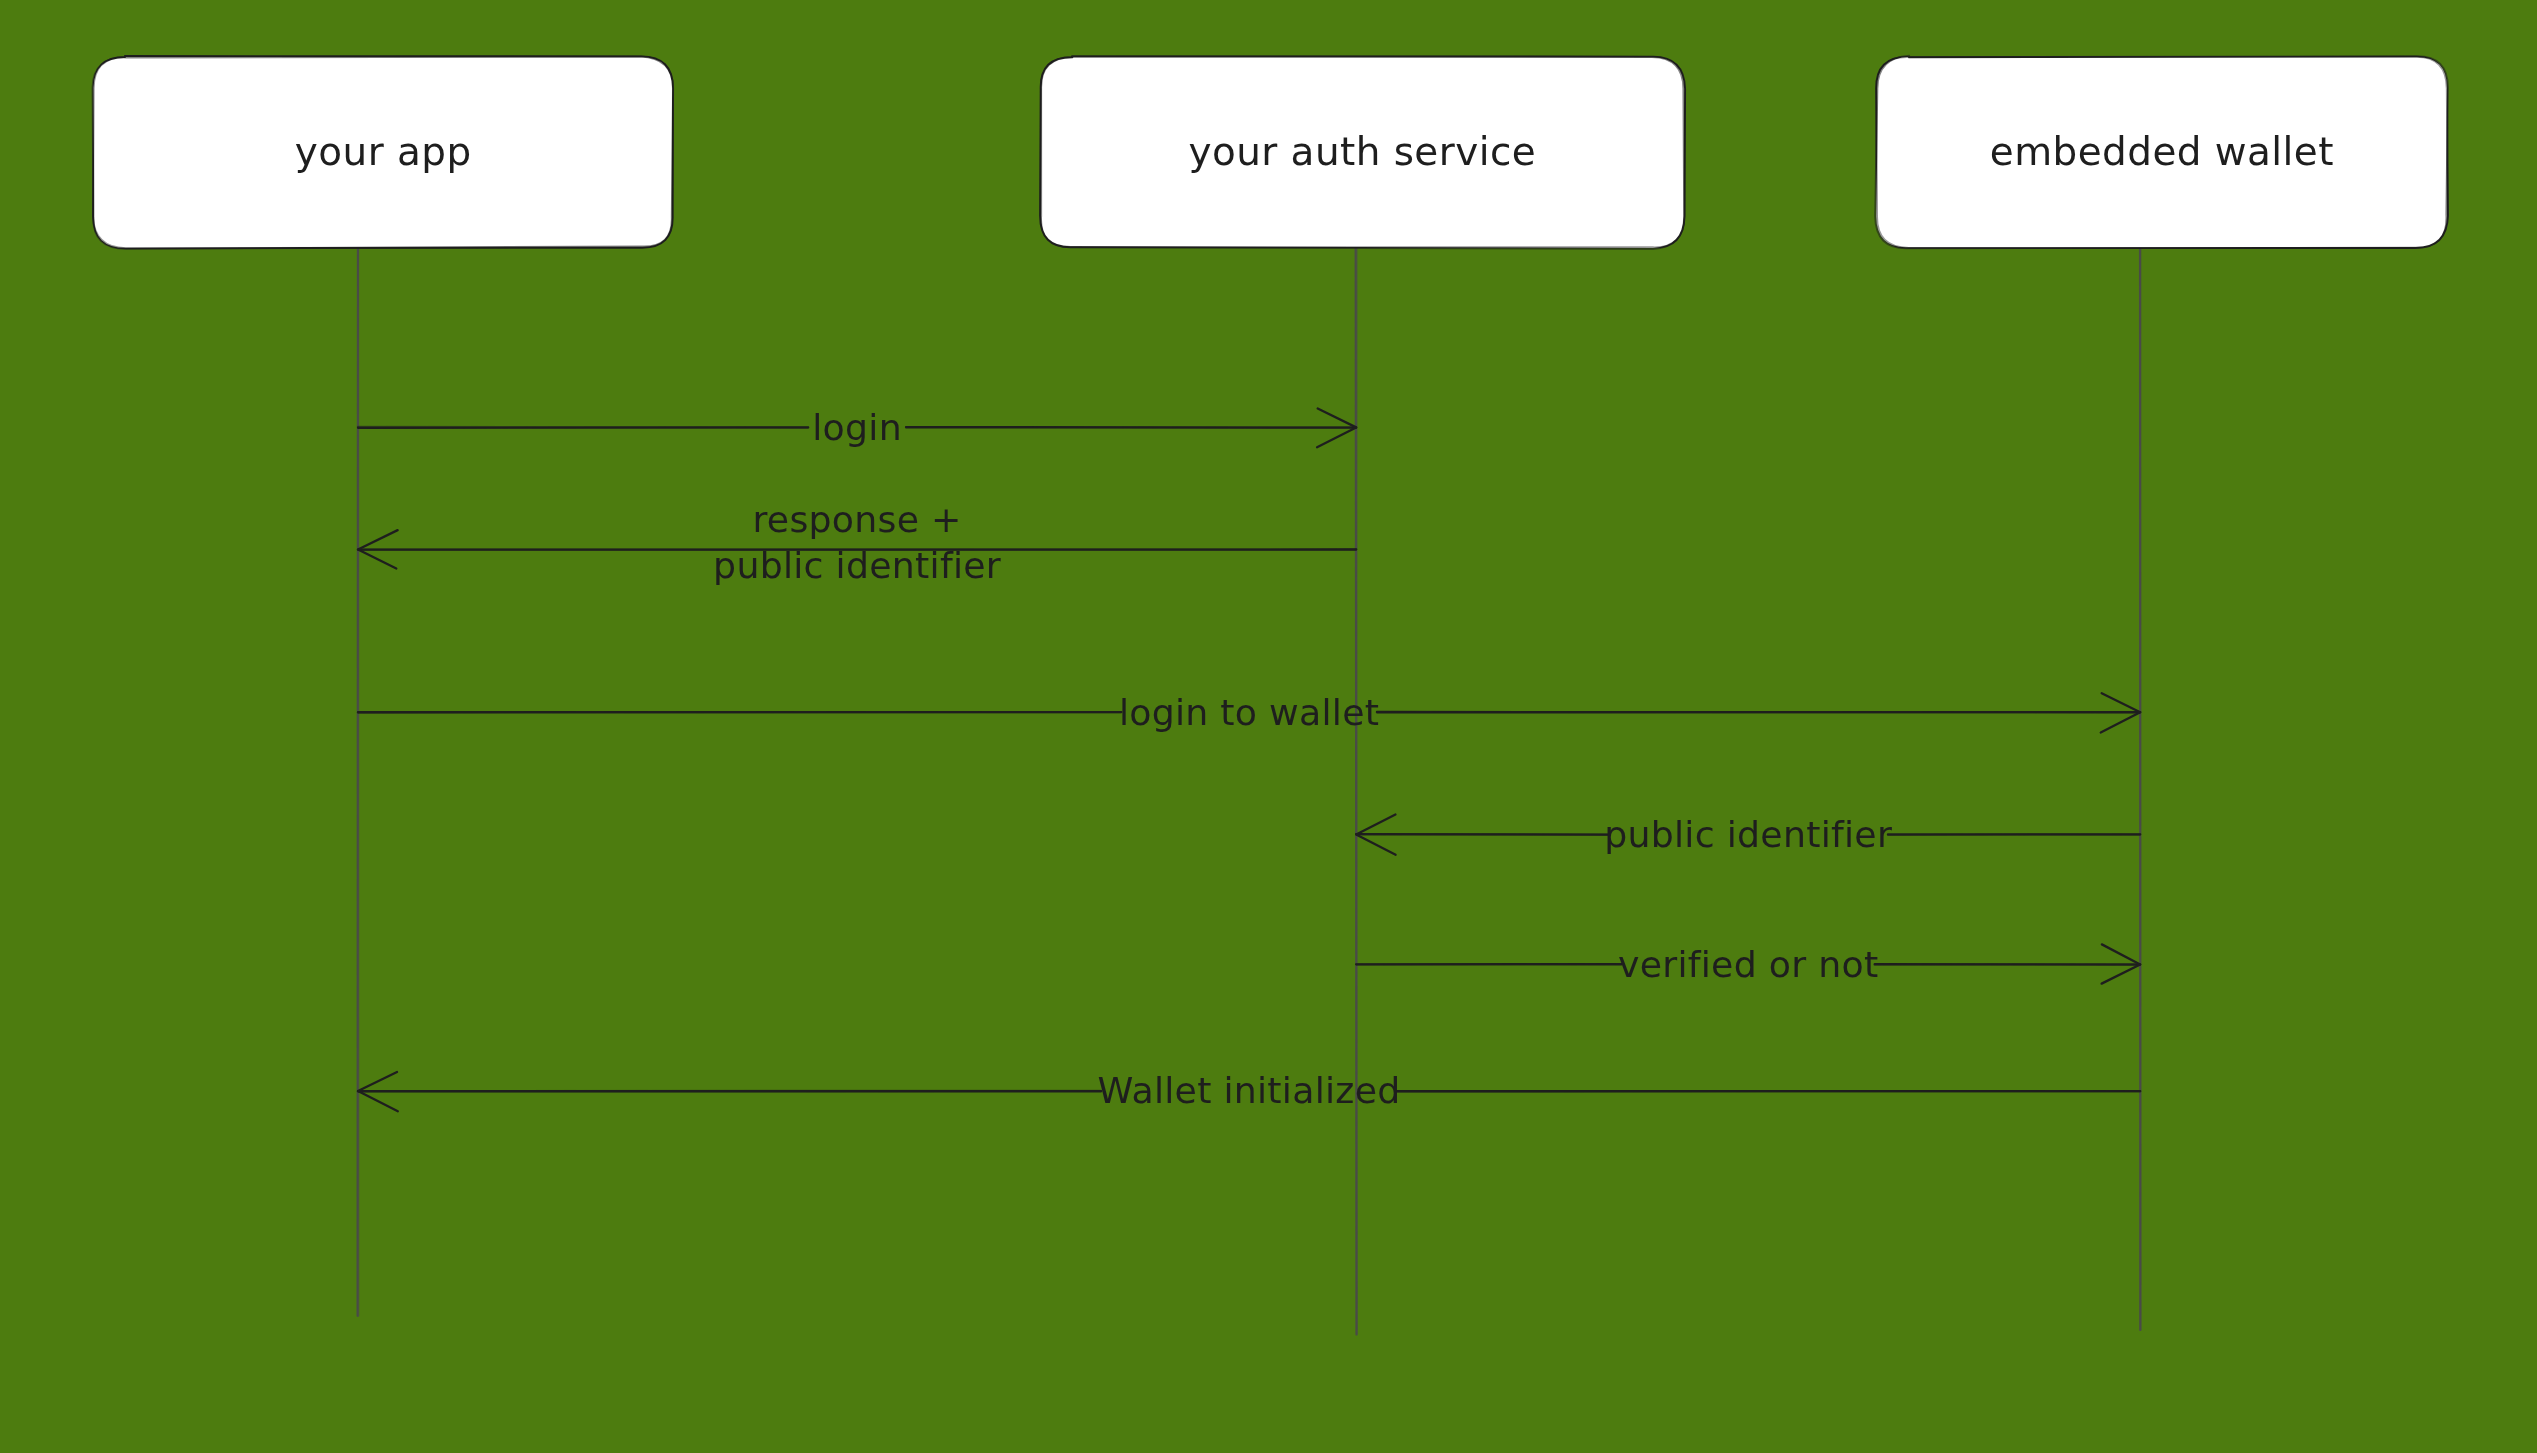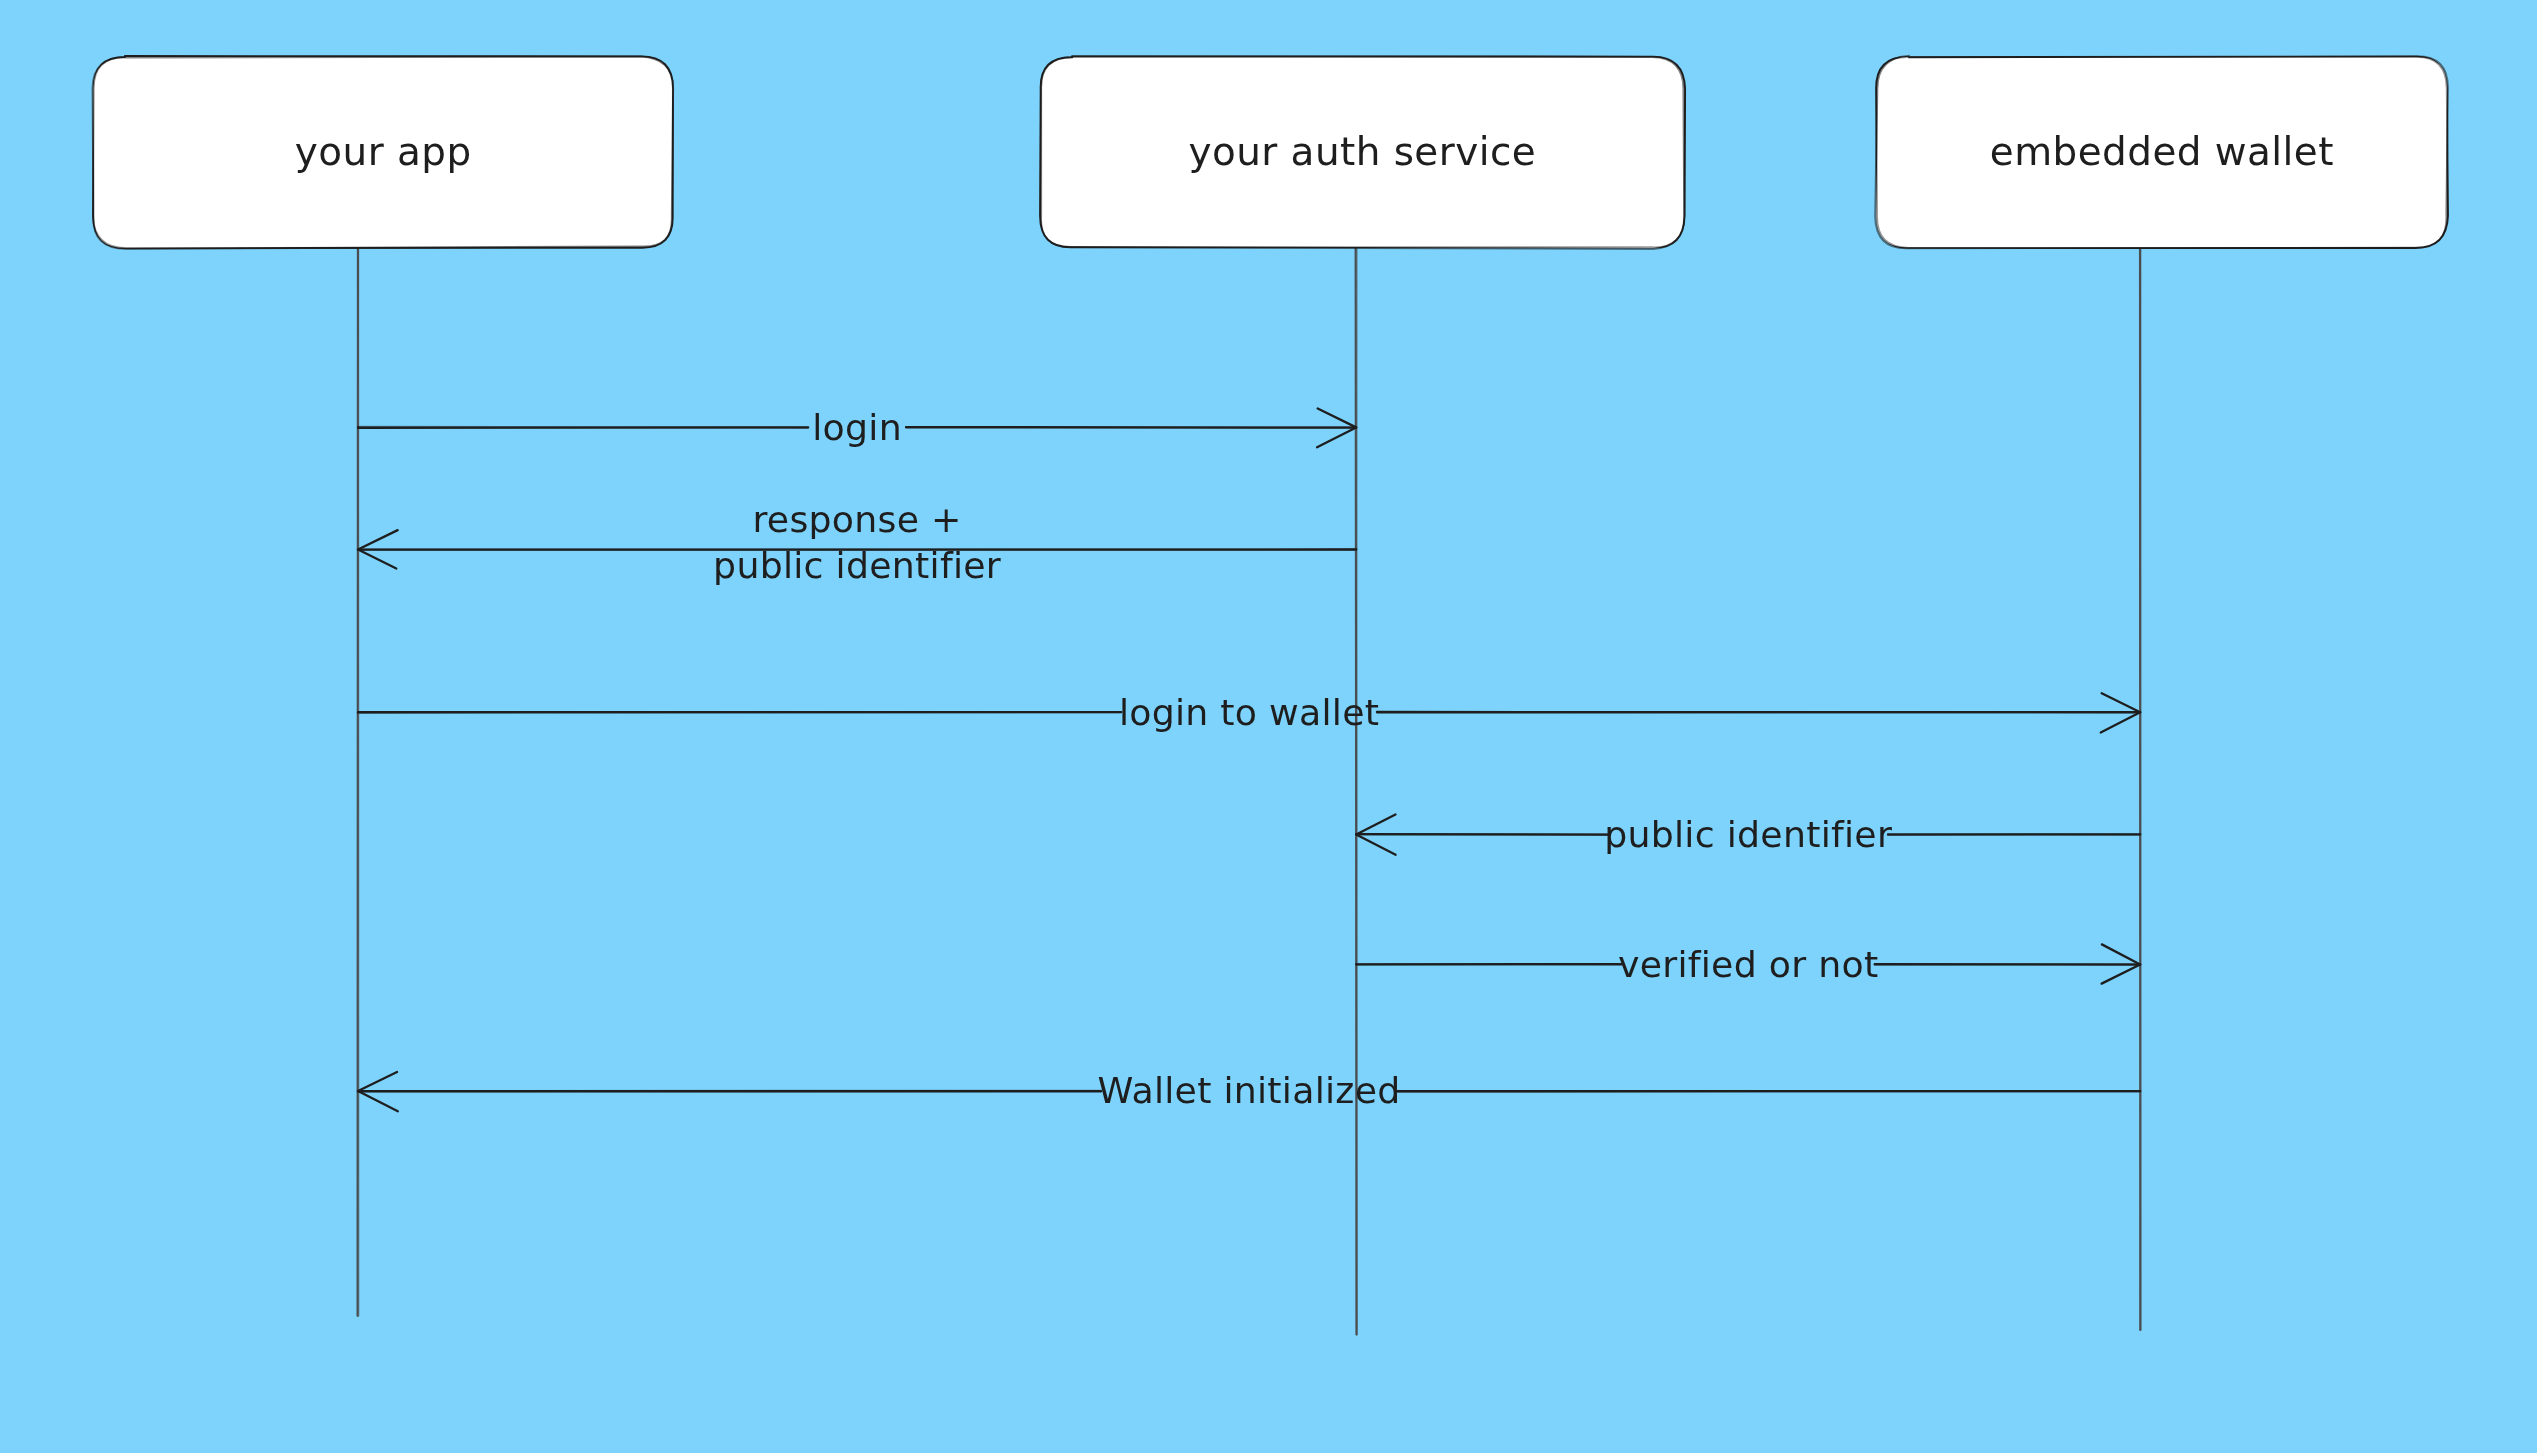--- a/index.html
+++ b/index.html
@@ -8,21 +8,21 @@
     padding: 0;
     background: #ffffff;
   }
   body {
     font-family: "DejaVu Sans", sans-serif;
   }
   #canvas-wrap {
     position: relative;
     width: 2538px;
     height: 1453px;
-    background: #7dd3fc;
+    background: #4d7c0f;
     overflow: hidden;
   }
   #diagram-svg {
     position: absolute;
     left: 0;
     top: 0;
     width: 2538px;
     height: 1453px;
     display: block;
   }

